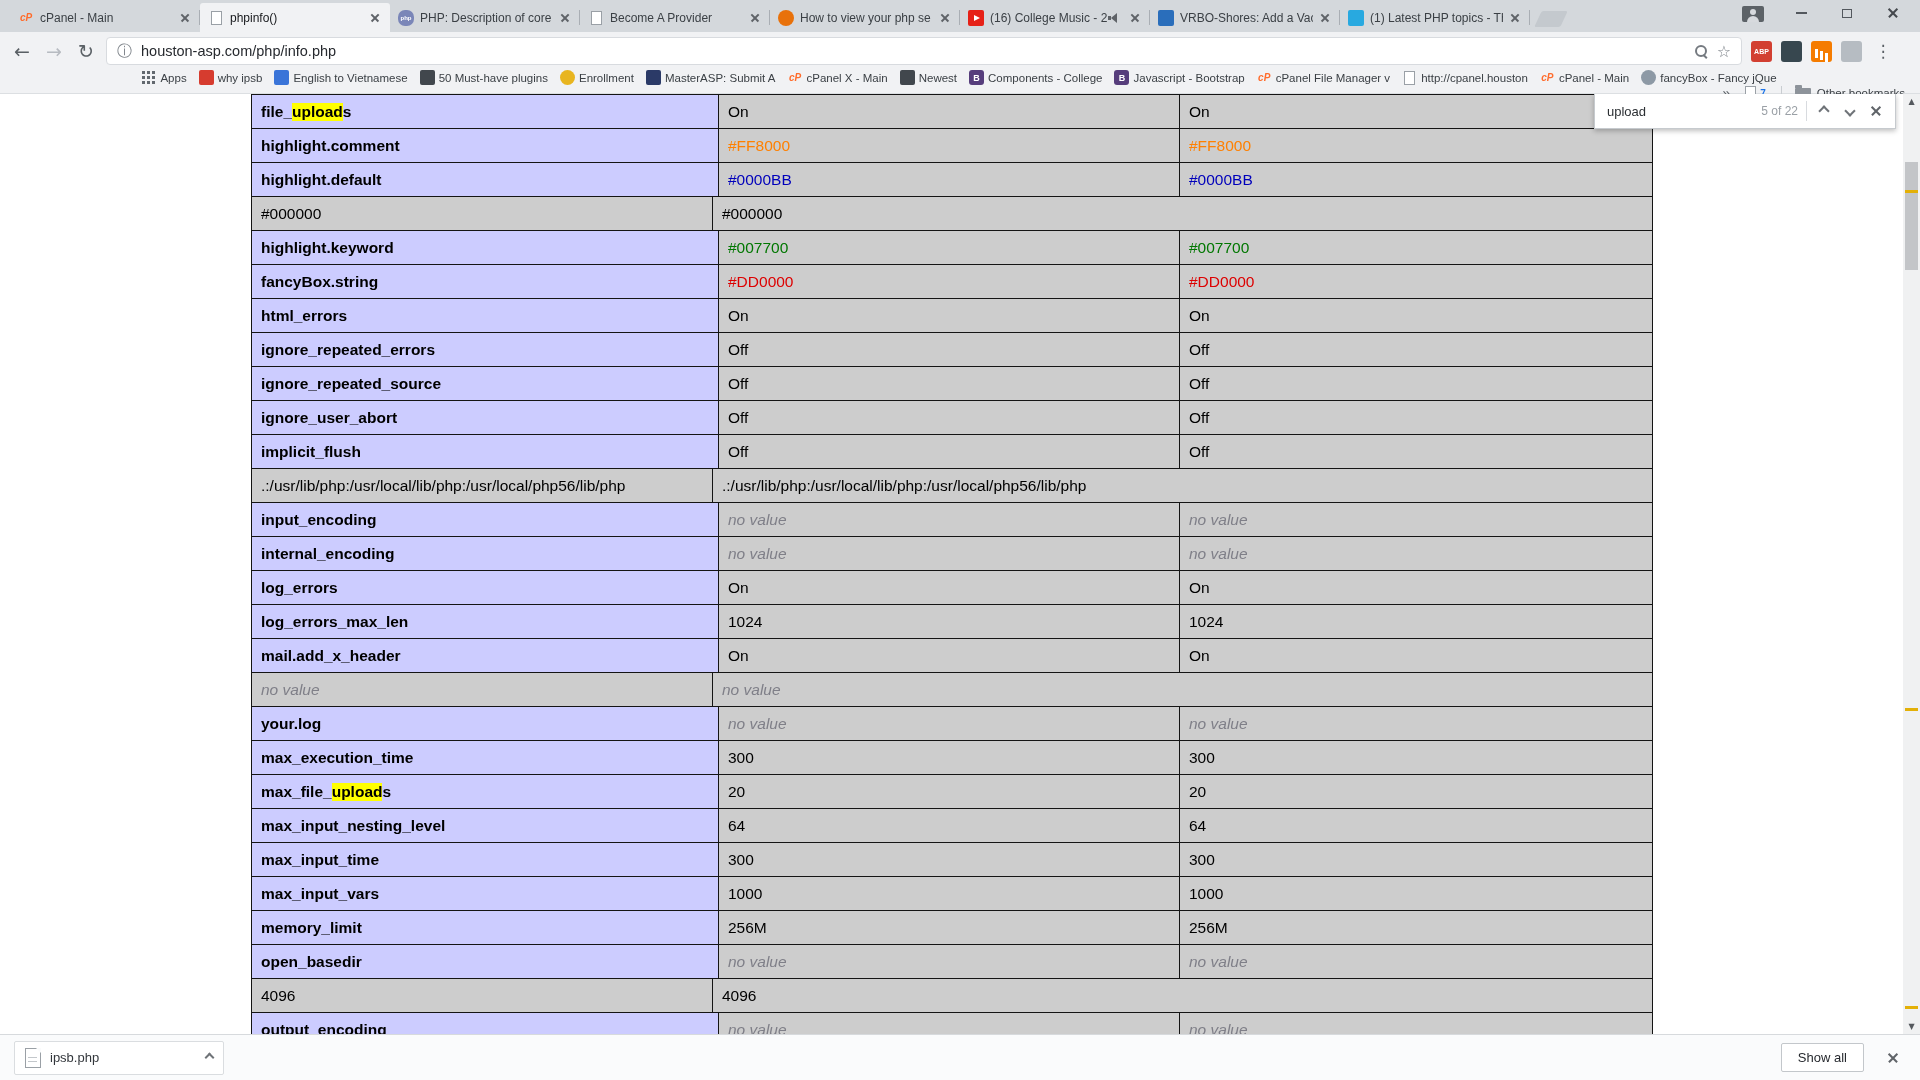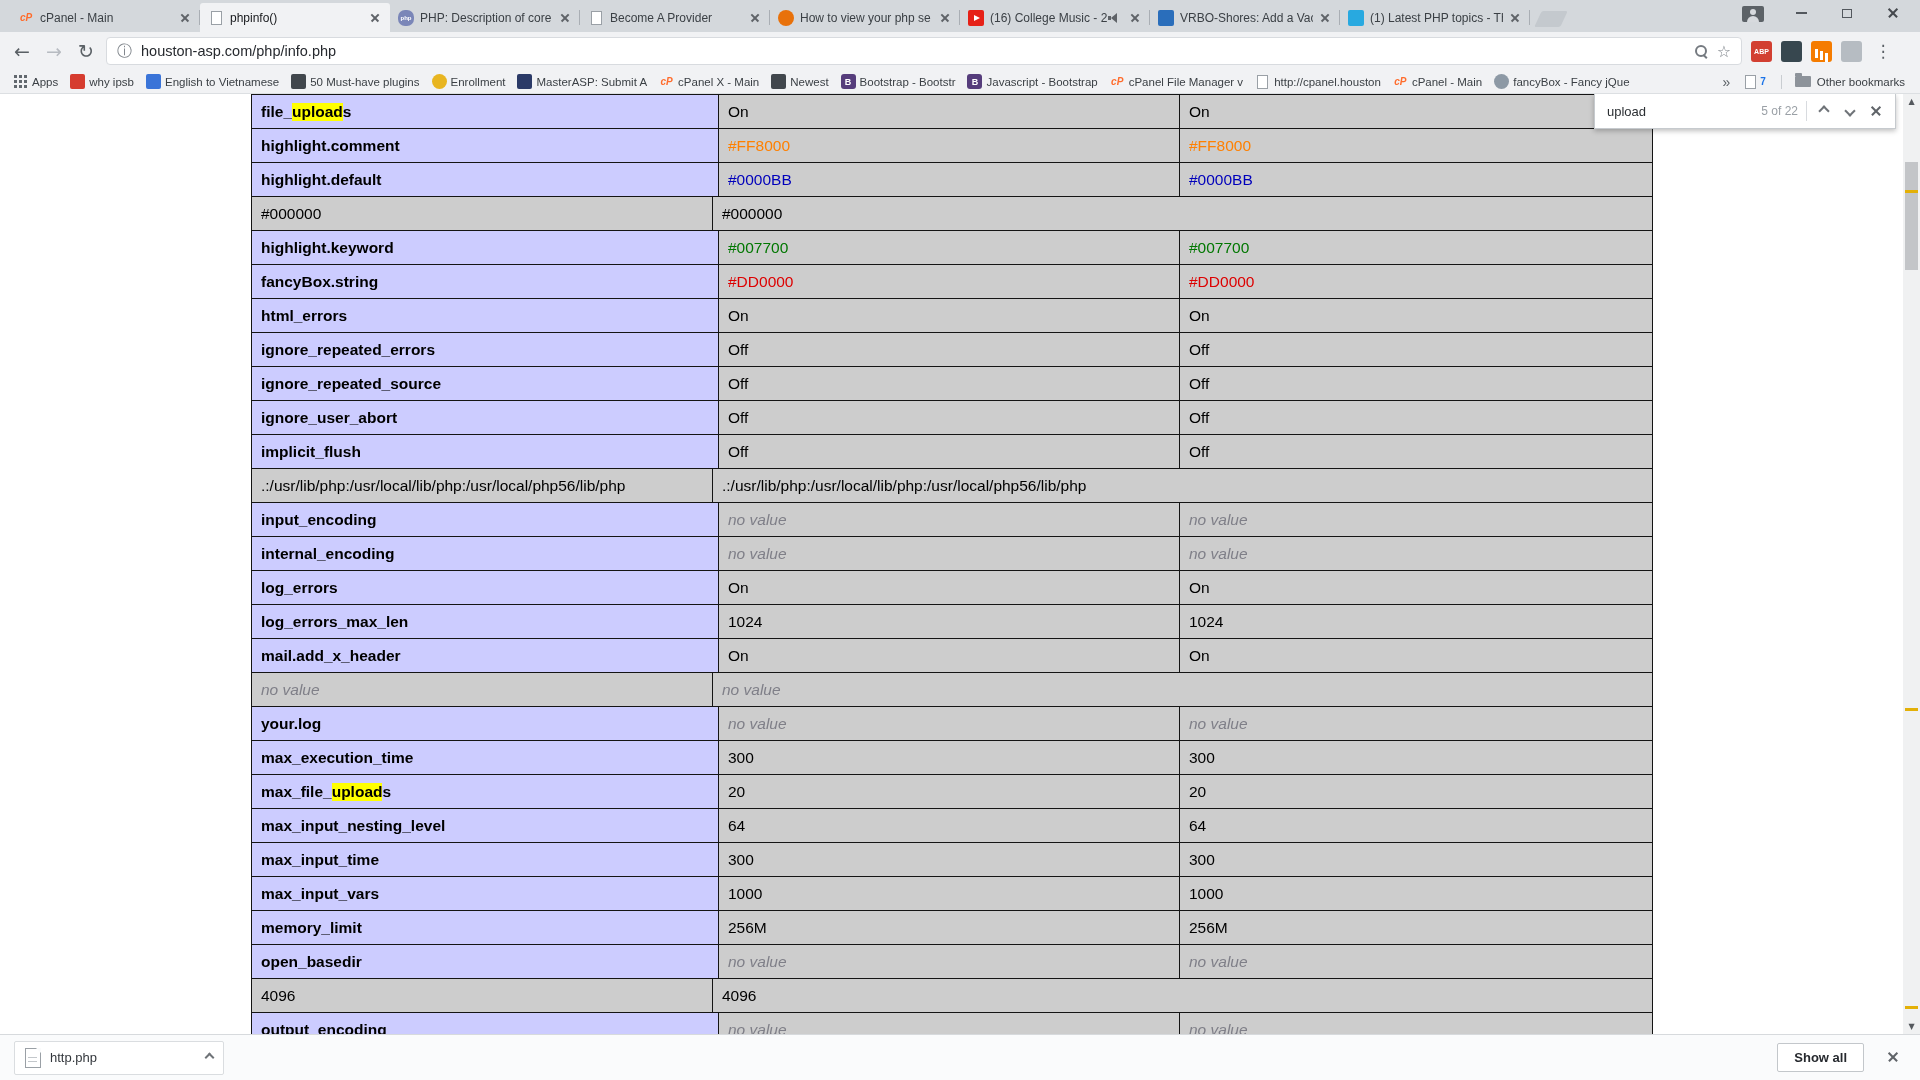--- a/index.html
+++ b/index.html
@@ -51,21 +51,21 @@
   .magnifier{position:relative;width:14px;height:14px;flex:none;margin-left:8px;}
   .magnifier::before{content:"";position:absolute;left:1px;top:1px;width:8px;height:8px;border:2px solid #757a80;border-radius:50%;}
   .magnifier::after{content:"";position:absolute;left:10px;top:10px;width:5px;height:2px;background:#757a80;transform:rotate(45deg);transform-origin:0 0;}
   #star{font-family:"DejaVu Sans",sans-serif;font-size:16px;color:#80868c;margin-left:9px;flex:none;}
   #extensions{display:flex;align-items:center;margin-left:9px;gap:9px;}
   .ext{width:21px;height:21px;border-radius:3px;display:flex;align-items:center;justify-content:center;color:#fff;font-size:7px;font-weight:bold;position:relative;flex:none;}
   .stats-extension-icon::after{content:"";position:absolute;left:4px;bottom:4px;width:3px;height:9px;background:#fff;box-shadow:5px 2px 0 #fff,10px 4px 0 #fff;}
   #menubtn{font-family:"DejaVu Sans",sans-serif;font-size:17px;color:#5a6065;margin-left:8px;width:26px;text-align:center;}
 
   
-  #bookmarksbar{position:absolute;left:0;top:70px;width:1920px;height:24px;background:#f1f2f4;border-bottom:1px solid #dcdfe2;display:flex;align-items:center;padding:0 8px;}
+  #bookmarksbar{position:absolute;left:0;top:70px;width:1920px;height:24px;background:#f1f2f4;border-bottom:1px solid #dcdfe2;display:flex;align-items:center;padding:0 8px;flex-direction:column;}
   #bmlist{display:flex;align-items:center;height:100%;}
   .bm{display:flex;align-items:center;padding:0 5px;margin-right:2px;height:100%;}
   .bmicon{width:15px;height:15px;flex:none;margin-right:4px;display:flex;align-items:center;justify-content:center;border-radius:2px;overflow:hidden;}
   .bmlabel{font-size:11.5px;color:#3b4045;white-space:nowrap;}
   #bmright{margin-left:auto;display:flex;align-items:center;height:100%;}
   #bmoverflow{font-size:14px;color:#5a6065;padding:0 8px;}
   .bm-badge{font-size:10px;color:#1a73e8;font-weight:bold;margin-left:-2px;}
   #bmsep{width:1px;height:14px;background:#c9cdd1;margin:0 8px;}
   .folder{width:16px;height:11px;background:#8d939a;border-radius:1px;position:relative;margin-right:6px;flex:none;}
   .folder::before{content:"";position:absolute;top:-3px;left:0;width:7px;height:3px;background:#8d939a;border-radius:1px 1px 0 0;}
@@ -121,21 +121,21 @@
   .sbmarker{position:absolute;left:2px;width:13px;height:3px;background:#e3b007;z-index:2;}
 
   
   #downloadbar{position:absolute;left:0;top:1034px;width:1920px;height:46px;background:#fafbfc;border-top:1px solid #d7dadd;display:flex;align-items:center;padding:0 14px;}
   #dlitem{width:210px;height:34px;background:#fff;border:1px solid #dadde0;border-radius:2px;display:flex;align-items:center;padding:0 10px;}
   .fileicon{width:16px;height:20px;background:#fff;border:1px solid #9aa0a6;position:relative;flex:none;margin-right:9px;}
   .fileicon::before{content:"";position:absolute;right:-1px;top:-1px;width:0;height:0;border-left:5px solid transparent;border-top:5px solid #fafbfc;}
   .fileicon::after{content:"";position:absolute;left:2px;top:8px;width:9px;height:1.5px;background:#c3c7cb;box-shadow:0 4px 0 #c3c7cb;}
   #dlname{font-size:13px;color:#33373c;flex:1;}
   #dlitem .chev{width:7px;height:7px;border-color:#6f7378;}
-  #dlright{margin-left:auto;display:flex;align-items:flex-start;font-weight:bold;}
+  #dlright{margin-left:auto;display:flex;align-items:center;}
   #showall{font-size:13px;color:#26292e;padding:6px 16px;border:1px solid #c3c7cb;border-radius:2px;background:#fff;}
   #dlclose{margin-left:16px;}
 </style>
 </head>
 <body>
 
 <div id="browser">
 
   <div id="tabstrip">
     <div id="tabs">
@@ -260,21 +260,21 @@
         <span class="bm">
           <span class="bmicon ic-cpanel-icon"></span>
           <span class="bmlabel">cPanel X - Main</span>
         </span>
         <span class="bm">
           <span class="bmicon ic-site-icon-dark"></span>
           <span class="bmlabel">Newest</span>
         </span>
         <span class="bm">
           <span class="bmicon ic-bootstrap-icon"></span>
-          <span class="bmlabel">Bootstrap - Bootstr</span>
+          <span class="bmlabel">Components - College</span>
         </span>
         <span class="bm">
           <span class="bmicon ic-bootstrap-icon"></span>
           <span class="bmlabel">Javascript - Bootstrap</span>
         </span>
         <span class="bm">
           <span class="bmicon ic-cpanel-icon"></span>
           <span class="bmlabel">cPanel File Manager v</span>
         </span>
         <span class="bm">
@@ -465,21 +465,21 @@
       <div class="sbmarker" style="top:614px"></div>
       <div class="sbmarker" style="top:912px"></div>
       <div id="sbthumb"></div>
       <div class="sbarrow" id="sbdown">▼</div>
     </div>
   </div>
 
   <div id="downloadbar">
     <div id="dlitem">
       <span class="fileicon"></span>
-      <span id="dlname">http.php</span>
+      <span id="dlname">ipsb.php</span>
       <span class="chev up"></span>
     </div>
     <div id="dlright">
       <span id="showall">Show all</span>
       <span class="findbtn" id="dlclose">
           <span class="xglyph"></span>
         </span>
     </div>
   </div>
 

